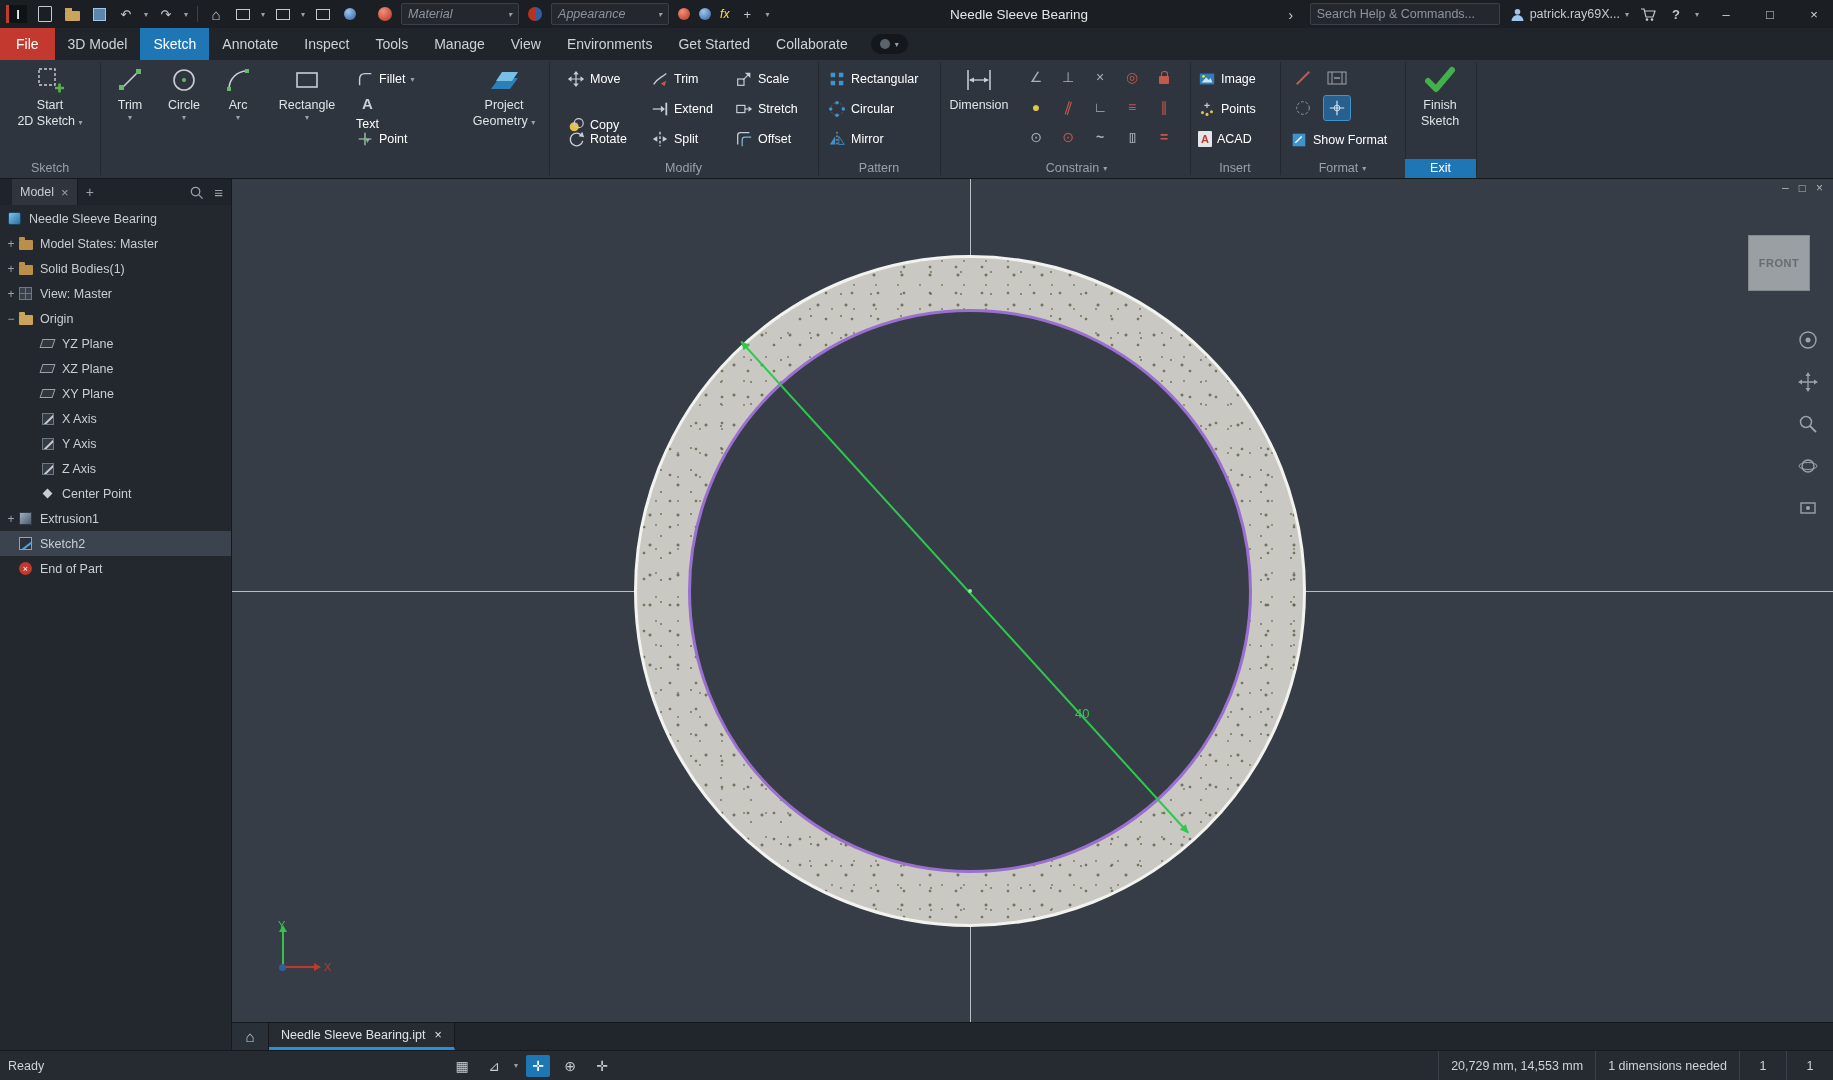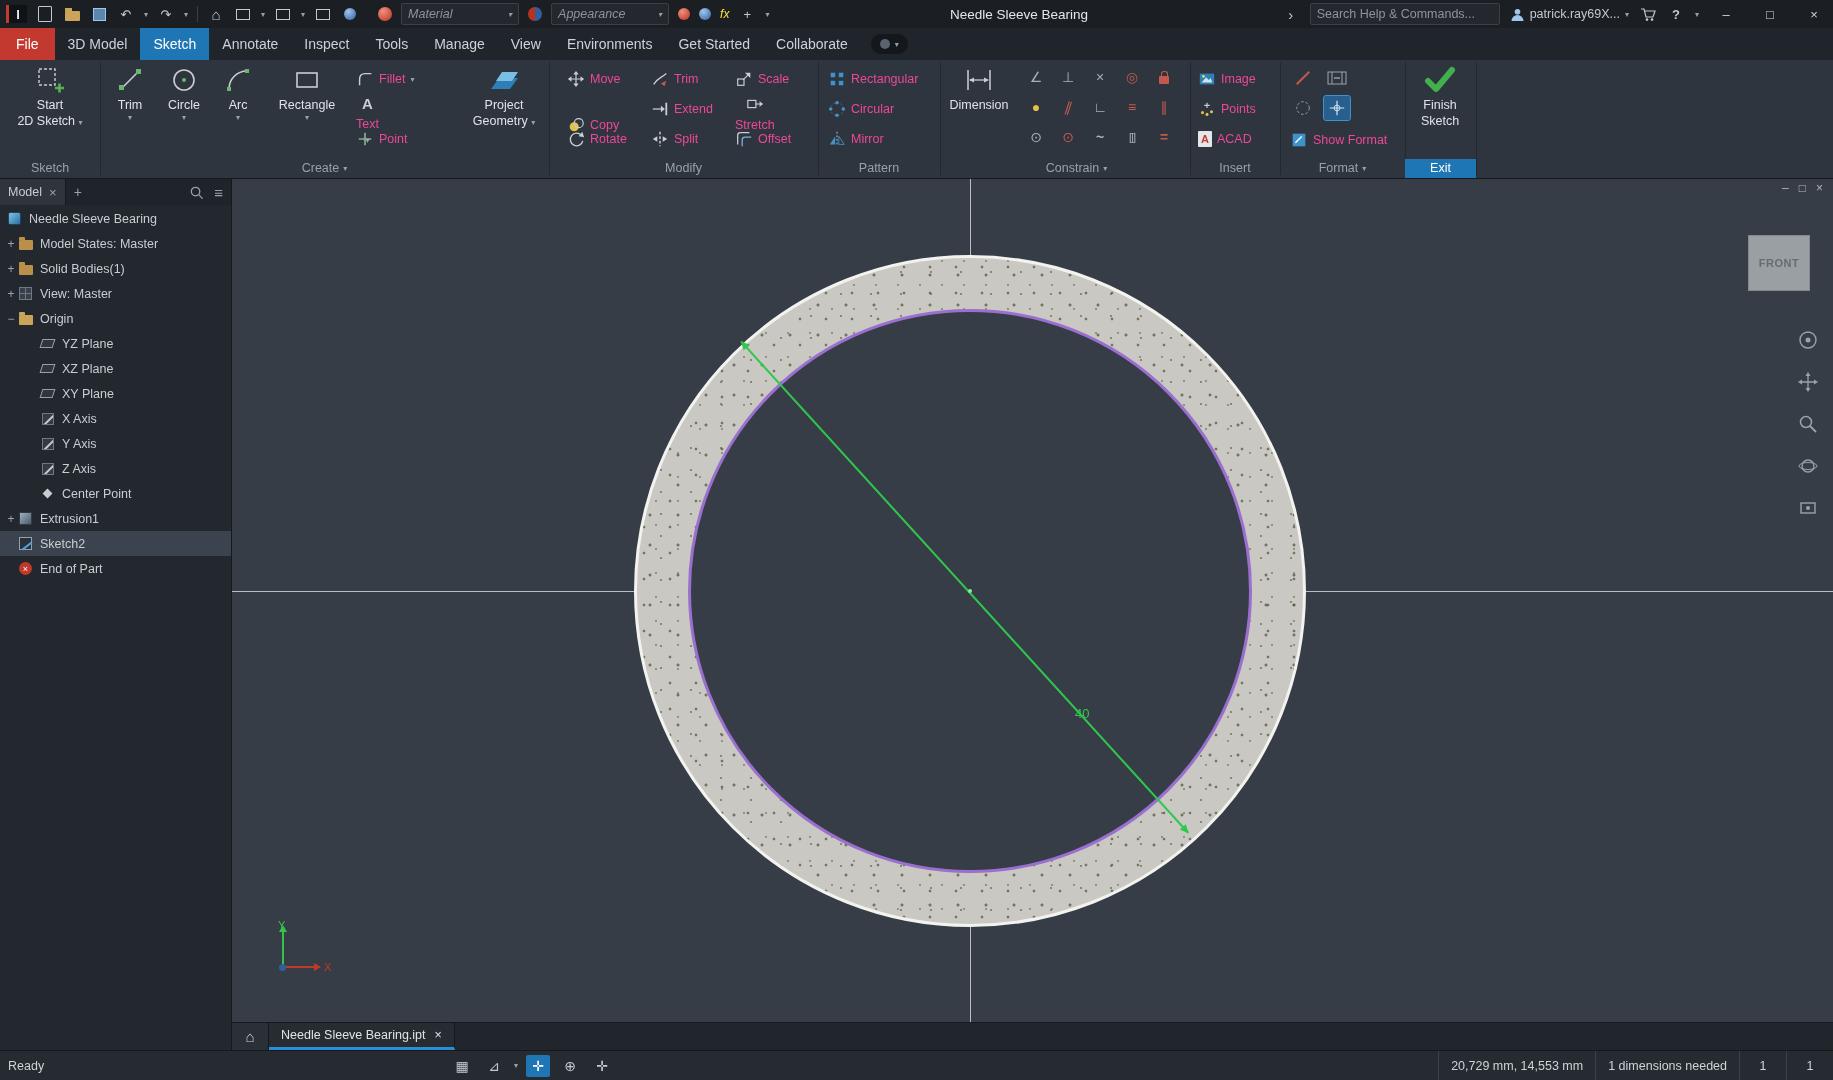--- a/index.html
+++ b/index.html
@@ -37,21 +37,21 @@
 
   
   .ribbon{position:absolute;left:0;top:60px;width:100%;height:118px;background:#2f353e;border-bottom:1px solid #14171b;}
   .rgroup{position:absolute;top:0;height:118px;}
   .rlabel{position:absolute;left:0;right:0;bottom:0;height:19px;line-height:19px;text-align:center;color:#97a1ab;font-size:12.5px;display:flex;align-items:center;justify-content:center;gap:4px;}
   .rlabel.exitlabel{background:#1f76b4;color:#fff;}
   .rsep{position:absolute;top:3px;height:152px;width:1px;background:#232830;top:2px;height:113px;}
   .rbig{position:absolute;top:3px;display:flex;flex-direction:column;align-items:center;text-align:center;}
   .rbig .ric{height:34px;display:flex;align-items:center;justify-content:center;}
   .rbig .rlab{font-size:12.5px;color:#dfe3e6;line-height:15px;margin-top:1px;}
-  .rsmall{position:absolute;height:28px;display:flex;align-items:center;gap:5px;font-size:12.5px;color:#ec4899;white-space:nowrap;}
+  .rsmall{position:absolute;height:28px;display:flex;align-items:center;gap:5px;font-size:12.5px;color:#ffffff;white-space:nowrap;}
   .cg{position:absolute;display:grid;grid-template-columns:repeat(5,32px);grid-auto-rows:30px;}
   .cg .cgi{display:flex;align-items:center;justify-content:center;font-size:14px;color:#a8b0b8;}
   .cgi.red{color:#c2594d;}
   .cgi.yellow{color:#e3c14b;}
   .g-angle::before{content:"∠";}
   .g-perp::before{content:"⊥";}
   .g-x::before{content:"×";}
   .g-conc::before{content:"◎";}
   .g-bulb::before{content:"●";}
   .g-par::before{content:"∥";transform:rotate(18deg);display:inline-block;}
@@ -67,21 +67,21 @@
   .lockicon::before{content:"";position:absolute;left:1.5px;top:-5px;width:5px;height:5px;border:1.5px solid #c2594d;border-bottom:none;border-radius:3px 3px 0 0;}
   .fcell{position:absolute;width:26px;height:24px;display:flex;align-items:center;justify-content:center;border-radius:2px;}
   .fcell.sel{background:#275f8f;outline:1px solid #3f93cc;}
   .acadbox{width:14px;height:16px;background:#e4e6e8;color:#c23b2e;font-weight:bold;font-size:11px;display:flex;align-items:center;justify-content:center;border-radius:1px;}
   .acadbox::before{content:"A";}
   .textA::before{content:"A";font-size:15px;color:#c9ced4;font-weight:bold;}
 
   
   .browser{position:absolute;left:0;top:178px;width:232px;height:872px;background:#23272e;border-right:1px solid #15181c;border-top:1px solid #15181c;box-sizing:border-box;}
   .bheader{position:absolute;left:0;top:0;width:100%;height:26px;background:#1f232a;display:flex;align-items:center;font-size:12.5px;color:#c7ccd2;}
-  .btab{height:100%;background:#30353d;display:flex;align-items:center;gap:7px;padding:0 8px;border-right:1px solid #15181c;}
+  .btab{height:100%;background:#30353d;display:flex;align-items:center;gap:7px;padding:0 8px;border-right:1px solid #15181c;margin-left:12px;}
   .bplus{padding:0 8px;color:#9aa3ad;font-size:14px;}
   .bhright{margin-left:auto;display:flex;align-items:center;gap:10px;padding-right:8px;color:#9aa3ad;}
   .g-menu::before{content:"≡";font-size:15px;}
   .g-close::before{content:"×";font-size:13px;color:#9aa3ad;}
   .tree{position:absolute;left:0;top:27px;width:100%;}
   .trow{height:25px;display:flex;align-items:center;font-size:12.5px;color:#c9ced3;padding-left:4px;box-sizing:border-box;}
   .trow.sel{background:#3a434e;}
   .texp{width:14px;text-align:center;color:#9aa3ad;font-size:12px;flex:none;}
   .tic{flex:none;margin-right:7px;display:flex;align-items:center;justify-content:center;width:15px;height:15px;}
   .lvl2{padding-left:40px;}
@@ -351,24 +351,20 @@
       <div class="rbig" style="left:366px;width:76px;">
         <span class="ric">
           <svg width="34" height="30" viewBox="0 0 34 30">
               <path d="M4 24 L12 13 L31 13 L23 24 Z" fill="#2e7fb8"></path>
               <path d="M9 16 L15 7 L31 7 L25 16 Z" fill="#79bfe3"></path>
             </svg>
         </span>
         <span class="rlab">Project</span>
         <span class="rlab"><span>Geometry</span> <span class="caret"></span></span>
       </div>
-      <div class="rlabel">
-          <span>Create</span>
-          <span class="caret"></span>
-        </div>
     </div>
     <div class="rsep" style="left:549px;"></div>
 
     <div class="rgroup" style="left:549px;width:269px;">
       <div class="rsmall" style="left:18px;top:5px;">
         <span>
             <svg width="18" height="18" viewBox="0 0 20 20">
               <path d="M10 3v14M3 10h14" stroke="#c9ced4" stroke-width="1.3"></path>
               <polygon points="10,1 13,5 7,5" fill="#c9ced4"></polygon>
               <polygon points="10,19 13,15 7,15" fill="#c9ced4"></polygon>
@@ -428,21 +424,21 @@
       <div class="rsmall" style="left:186px;top:5px;">
         <span>
             <svg width="18" height="18" viewBox="0 0 20 20">
               <rect x="3" y="10" width="7" height="7" fill="none" stroke="#c9ced4" stroke-width="1.3"></rect>
               <path d="M9 11 L16 4" stroke="#c9ced4" stroke-width="1.3"></path>
               <polygon points="17,3 17,9 11,3" fill="#c9ced4"></polygon>
             </svg>
           </span>
         <span>Scale</span>
       </div>
-      <div class="rsmall" style="left:186px;top:35px;flex-direction:column;">
+      <div class="rsmall" style="left:186px;top:35px;">
         <span>
             <svg width="18" height="18" viewBox="0 0 20 20">
               <rect x="2" y="6" width="9" height="8" fill="none" stroke="#c9ced4" stroke-width="1.3"></rect>
               <path d="M11 10h4" stroke="#c9ced4" stroke-width="1.3"></path>
               <polygon points="15,7 19,10 15,13" fill="#c9ced4"></polygon>
             </svg>
           </span>
         <span>Stretch</span>
       </div>
       <div class="rsmall" style="left:186px;top:65px;">

